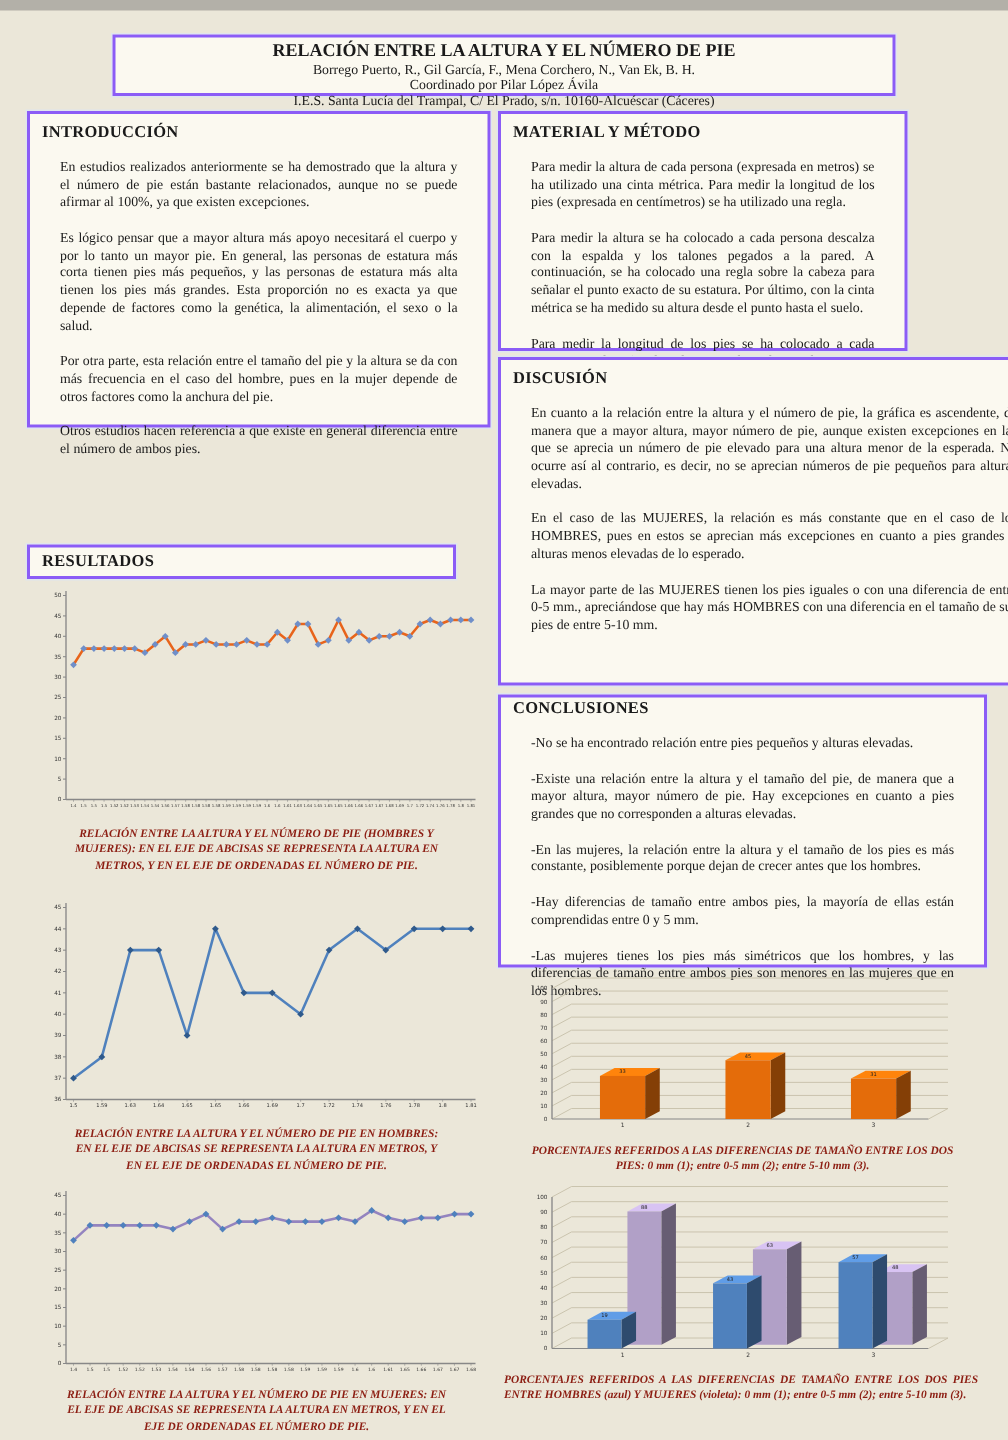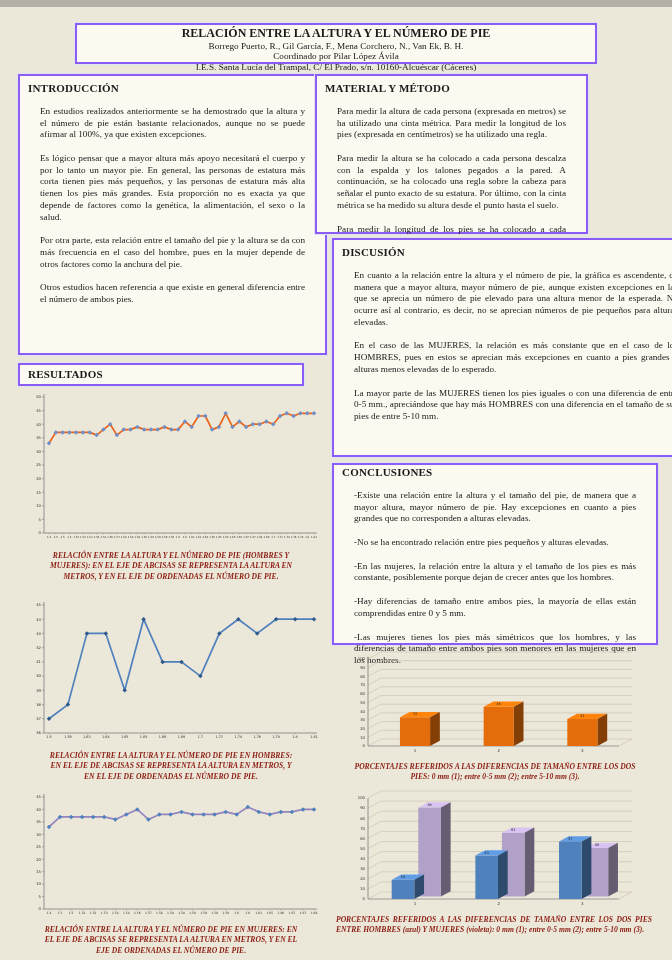--- a/index.html
+++ b/index.html
@@ -6,24 +6,24 @@
   .poster{position:relative;width:672px;height:960px;background:#ebe7d9;overflow:hidden;
           font-family:"Liberation Serif",serif;color:#1a1a1a;}
   .top-strip{position:absolute;left:0;top:0;width:672px;height:7px;background:#b3b0a8;}
   .box{position:absolute;box-sizing:border-box;background:#fbf9f0;border:2px solid #8b5cf6;
        box-shadow:0 0 0 1px #dfe5ee;}
   .box h2{margin:0 0 9px 0;font-size:11px;font-weight:bold;letter-spacing:.2px;}
   .box p{margin:12px;font-size:9.2px;line-height:1.27;text-align:justify;}
   #box-header{left:75px;top:23px;width:522px;height:41px;text-align:center;padding-top:2px;}
   #box-header .title{font-size:12px;font-weight:bold;line-height:1.15;}
   #box-header .sub{font-size:9.2px;line-height:1.15;}
-  #box-intro{left:18px;top:74px;width:309px;height:281px;padding:6px 8px;}
+  #box-intro{left:18px;top:74px;width:309px;height:211px;padding:6px 8px;}
   #box-resultados{left:18px;top:363px;width:286px;height:23px;padding:3px 8px;}
   #box-resultados h2{margin:0;}
-  #box-material{left:315px;top:74px;width:273px;height:160px;padding:6px 8px;}
+  #box-material{left:332px;top:74px;width:273px;height:160px;padding:6px 8px;}
   #box-discusion{left:332px;top:238px;width:368px;height:219px;padding:6px 8px;}
   #box-conclusiones{left:332px;top:463px;width:326px;height:182px;padding:1px 8px;}
   svg.chart{position:absolute;overflow:visible;}
   #chart-combined{left:22px;top:388px;}
   #chart-men{left:22px;top:596px;}
   #chart-women{left:22px;top:788px;}
   #chart-bars-total{left:342px;top:647px;}
   #chart-bars-gender{left:342px;top:786px;}
   .caption{position:absolute;color:#8c1d12;font-weight:bold;font-size:7.6px;line-height:1.35;
            text-align:center;font-style:italic;}
@@ -67,22 +67,22 @@
 
   <div class="box" id="box-discusion">
     <h2>DISCUSIÓN</h2>
     <p>En cuanto a la relación entre la altura y el número de pie, la gráfica es ascendente, de manera que a mayor altura, mayor número de pie, aunque existen excepciones en las que se aprecia un número de pie elevado para una altura menor de la esperada. No ocurre así al contrario, es decir, no se aprecian números de pie pequeños para alturas elevadas.</p>
     <p>En el caso de las MUJERES, la relación es más constante que en el caso de los HOMBRES, pues en estos se aprecian más excepciones en cuanto a pies grandes y alturas menos elevadas de lo esperado.</p>
     <p>La mayor parte de las MUJERES tienen los pies iguales o con una diferencia de entre 0-5 mm., apreciándose que hay más HOMBRES con una diferencia en el tamaño de sus pies de entre 5-10 mm.</p>
   </div>
 
   <div class="box" id="box-conclusiones">
     <h2>CONCLUSIONES</h2>
+    <p>-No se ha encontrado relación entre pies pequeños y alturas elevadas.</p>
     <p>-Existe una relación entre la altura y el tamaño del pie, de manera que a mayor altura, mayor número de pie. Hay excepciones en cuanto a pies grandes que no corresponden a alturas elevadas.</p>
-    <p>-No se ha encontrado relación entre pies pequeños y alturas elevadas.</p>
     <p>-En las mujeres, la relación entre la altura y el tamaño de los pies es más constante, posiblemente porque dejan de crecer antes que los hombres.</p>
     <p>-Hay diferencias de tamaño entre ambos pies, la mayoría de ellas están comprendidas entre 0 y 5 mm.</p>
     <p>-Las mujeres tienes los pies más simétricos que los hombres, y las diferencias de tamaño entre ambos pies son menores en las mujeres que en los hombres.</p>
   </div>
 
   <svg class="chart" id="chart-combined" width="300" height="158">
       <line x1="20" y1="145" x2="22" y2="145" stroke="#888" stroke-width="0.7"></line>
       <text x="19" y="146.3" font-size="3.8" text-anchor="end" fill="#333" font-family="DejaVu Sans, sans-serif">0</text>
       <line x1="20" y1="131.4" x2="22" y2="131.4" stroke="#888" stroke-width="0.7"></line>
       <text x="19" y="132.70000000000002" font-size="3.8" text-anchor="end" fill="#333" font-family="DejaVu Sans, sans-serif">5</text>

